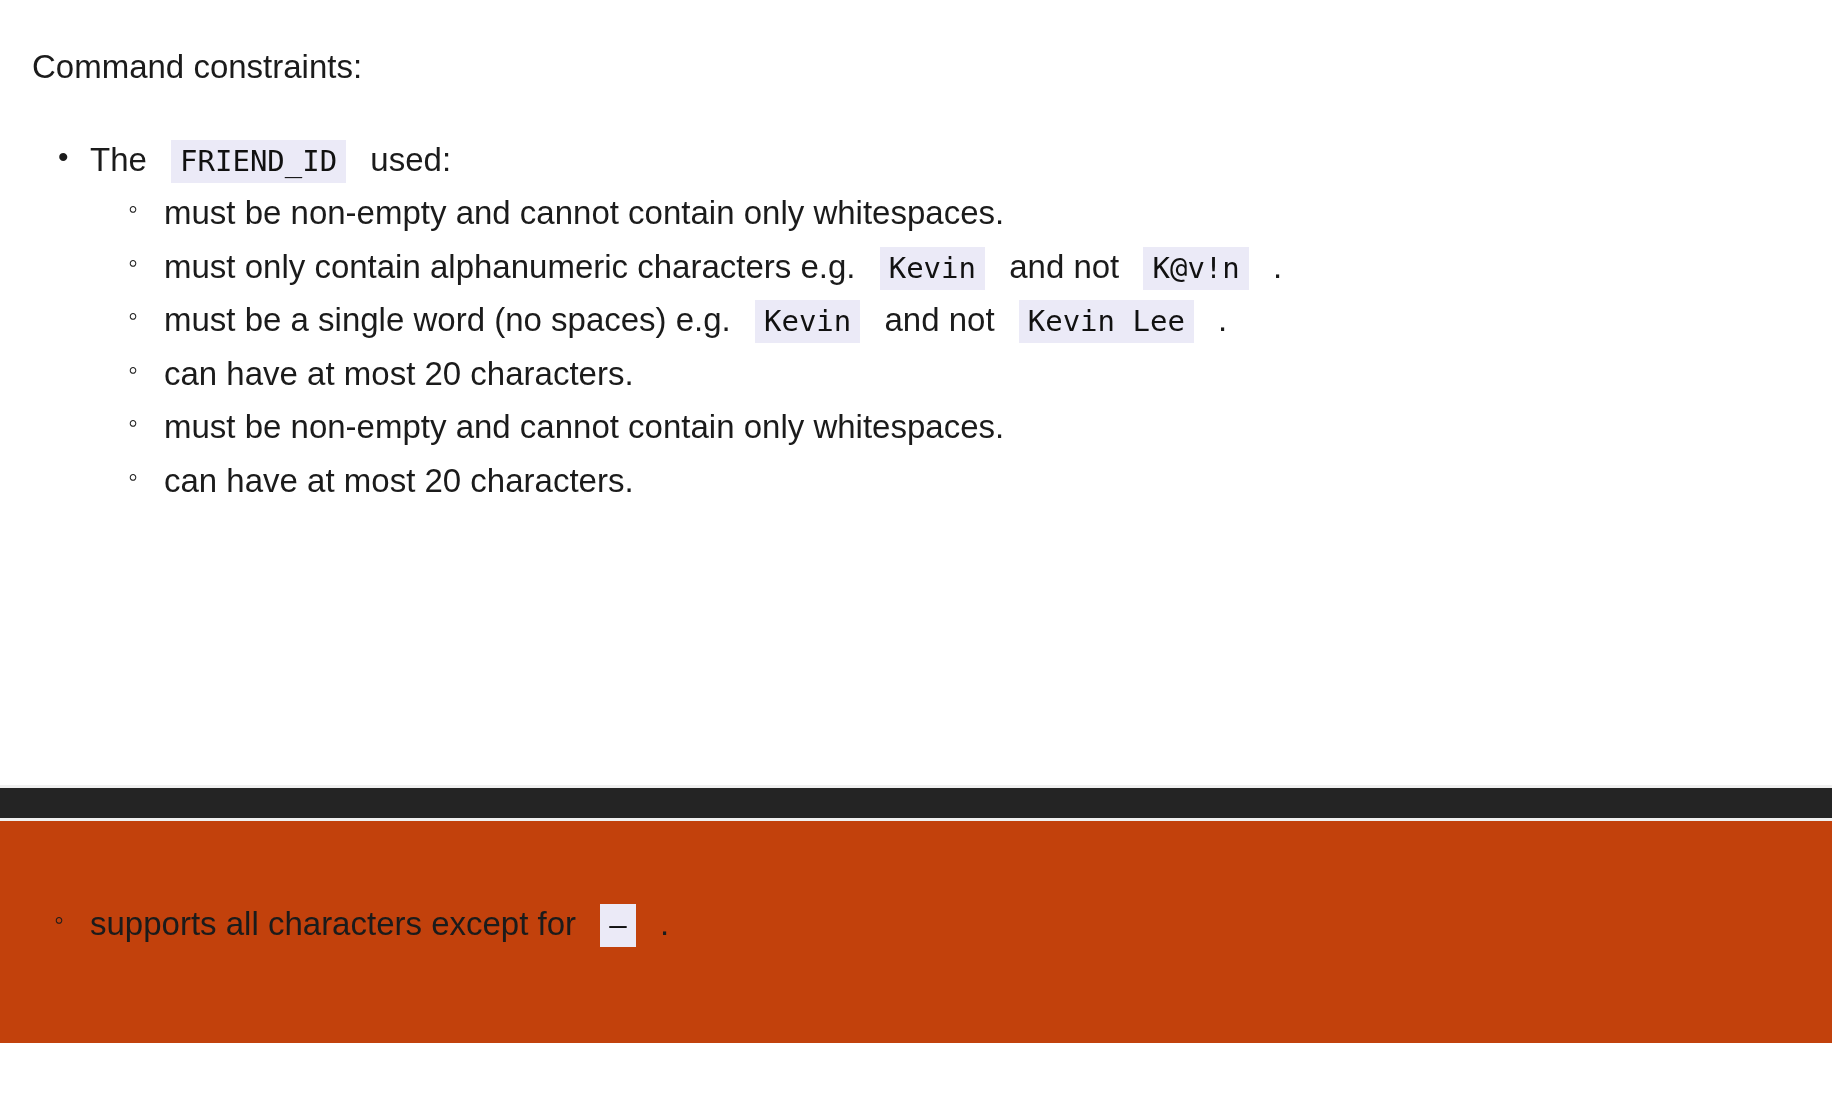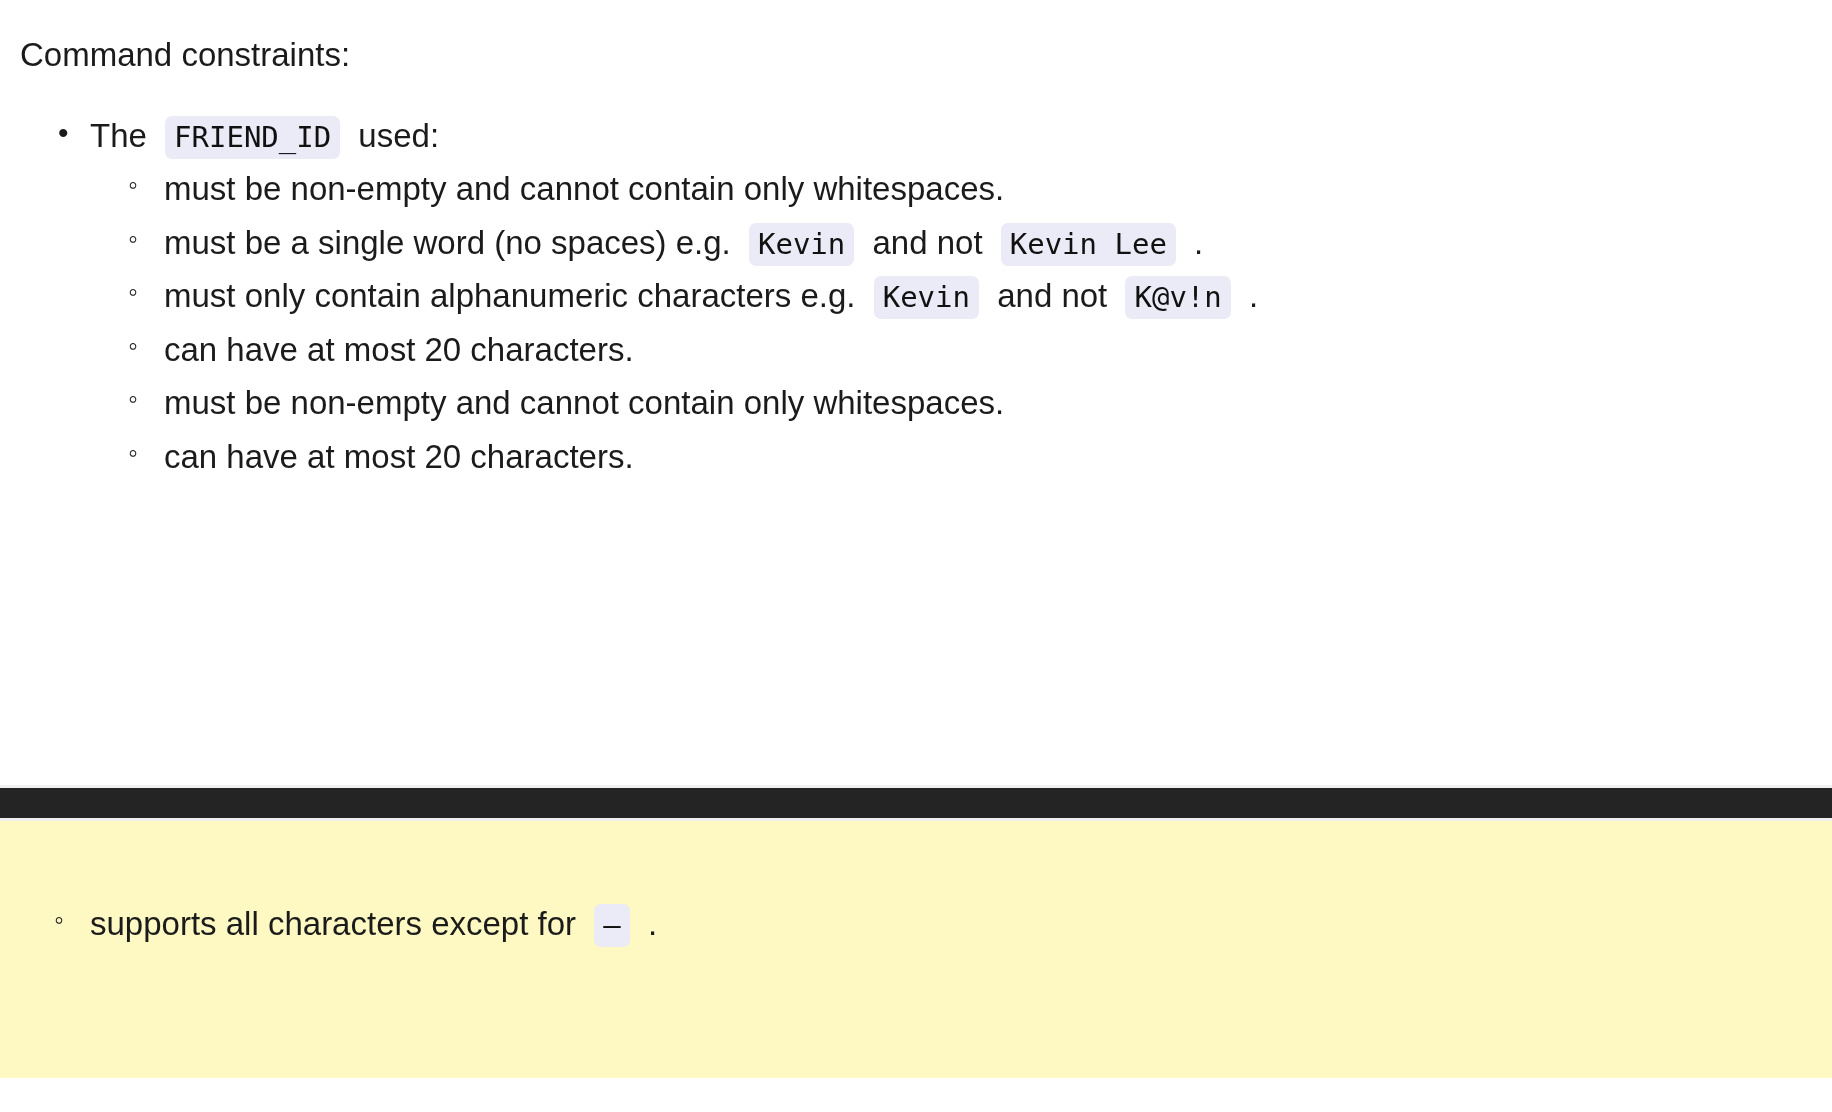--- a/index.html
+++ b/index.html
@@ -47,32 +47,32 @@
     border-bottom: 3px solid #f0f0f0;
     box-sizing: border-box;
   }
 
   
   .pane-bottom {
     position: absolute;
     left: 0;
     top: 821px;
     width: 1832px;
-    height: 257px;
-    background: #fef9c3;
+    height: 222px;
+    background: #c2410c;
     box-sizing: border-box;
     padding: 0 16px;
   }
 
   .intro {
     font-size: 33px;
     line-height: 1.18;
     color: #1b1b1b;
     padding-top: 32px;
-    margin: 4px;
+    margin: 16px;
   }
 
   ul.lvl1 {
     list-style: none;
     margin: 0;
     padding: 0;
   }
   ul.lvl1 > li {
     position: relative;
     padding-left: 74px;
@@ -108,26 +108,26 @@
     font-size: 28px;
     line-height: inherit;
     color: #1b1b1b;
   }
 
   .topgap { height: 30px; }
 
   code, .code {
     font-family: "DejaVu Sans Mono", "Liberation Mono", monospace;
     background: #ebeaf7;
-    border-radius: 7px;
+    border-radius: 0;
     padding: 4px 9px 5px 9px;
     font-size: 29px;
     color: #111111;
     white-space: pre;
-    margin: 0 9px;
+    margin: 0 15px;
   }
 
   .txt { white-space: pre-wrap; }
 
   .bottom-spacer { height: 76px; }
 
   ul.bottom-lvl2 > li { padding-left: 74px; }
 </style>
 </head>
 <body>
@@ -149,32 +149,32 @@
           <span class="txt">used:</span>
         </div>
 
         <ul class="lvl2">
 
           <li>
             <span class="txt">must be non-empty and cannot contain only whitespaces.</span>
           </li>
 
           <li>
+            <span class="txt">must only contain alphanumeric characters e.g.</span>
+            <code>Kevin</code>
+            <span class="txt">and not</span>
+            <code>K@v!n</code>
+            <span class="txt">.</span>
+          </li>
+
+          <li>
             <span class="txt">must be a single word (no spaces) e.g.</span>
             <code>Kevin</code>
             <span class="txt">and not</span>
             <code>Kevin Lee</code>
-            <span class="txt">.</span>
-          </li>
-
-          <li>
-            <span class="txt">must only contain alphanumeric characters e.g.</span>
-            <code>Kevin</code>
-            <span class="txt">and not</span>
-            <code>K@v!n</code>
             <span class="txt">.</span>
           </li>
 
           <li>
             <span class="txt">can have at most 20 characters.</span>
           </li>
 
         </ul>
       </li>
 

